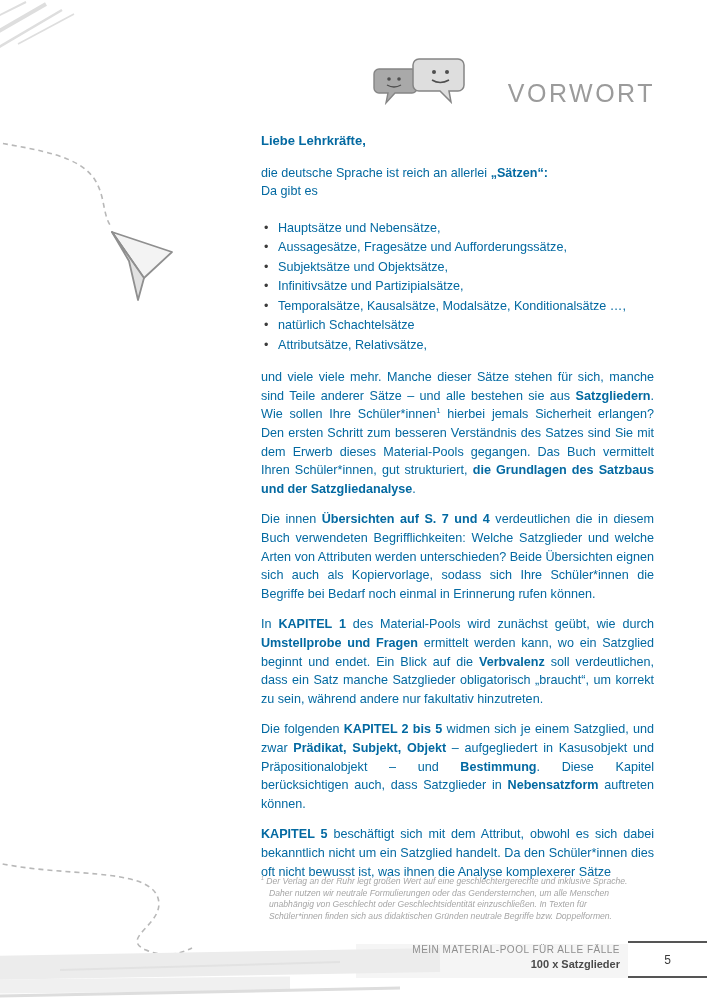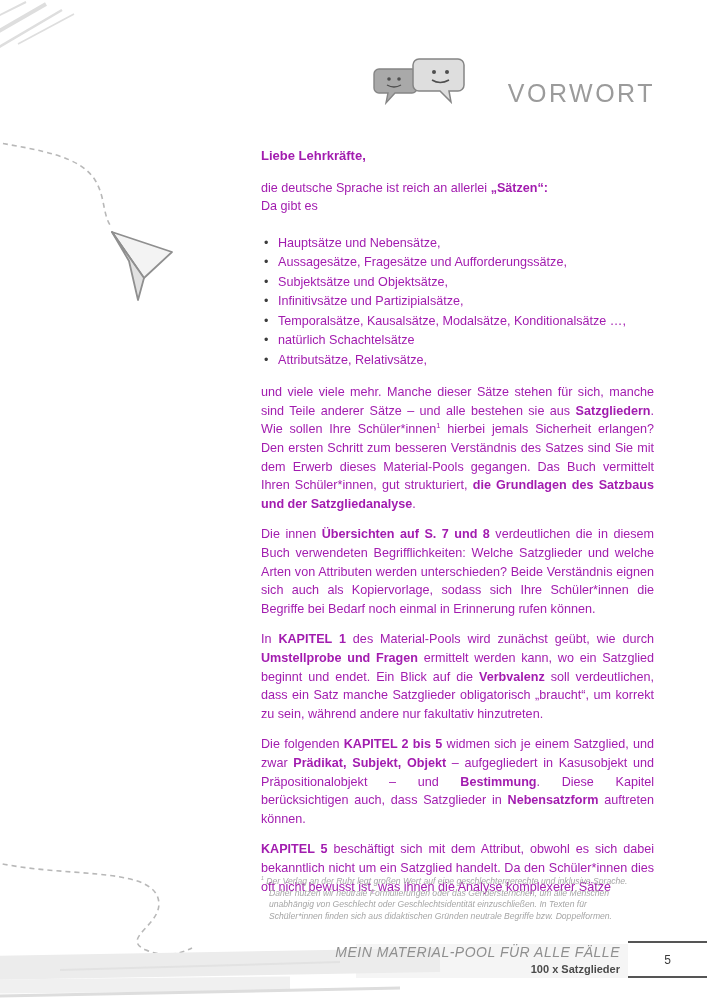--- a/index.html
+++ b/index.html
@@ -5,36 +5,36 @@
   * { margin:0; padding:0; box-sizing:border-box; }
   html,body { background:#ffffff; }
   body { font-family:"Liberation Sans", sans-serif; }
   .page { position:relative; width:707px; height:1000px; background:#fff; overflow:hidden;padding-left:24px; }
 
   .decor { position:absolute; left:0; top:0; width:707px; height:1000px; z-index:0; pointer-events:none; }
 
   .page-header { position:absolute; top:56px; right:52px; z-index:2; display:flex; align-items:flex-end; gap:40px; }
   .page-title { font-size:25px; font-weight:400; letter-spacing:2.5px; color:#9b9b9b; line-height:1; padding-bottom:2px; }
 
-  .content { position:absolute; left:261px; top:147px; width:393px; z-index:2; color:#a21caf; font-size:12.6px; line-height:18.6px; }
+  .content { position:absolute; left:261px; top:132px; width:393px; z-index:2; color:#0369a1; font-size:12.6px; line-height:18.6px; }
   .salutation { font-weight:700; font-size:13px; margin-bottom:13px; }
   .intro { margin-bottom:18px; }
   .bullets { list-style:none; margin:0 0 13px 0; }
   .bullets li { position:relative; padding-left:17px; line-height:19.5px; }
   .bullets li::before { content:"\2022"; position:absolute; left:3px; color:#3c3c3c; }
   .para { text-align:justify; margin-bottom:12px; }
   .b { font-weight:700; }
   sup { font-size:0.6em; vertical-align:super; line-height:0; }
 
   .footnote { position:absolute; left:261px; top:876px; width:372px; z-index:2;
               font-size:8.6px; line-height:11.6px; font-style:italic; color:#a6a6a6;
               padding-left:8px; text-indent:-8px; }
 
   .footer-meta { position:absolute; right:87px; top:944px; z-index:2; text-align:right; }
-  .series-title { font-style:italic; font-size:14px; letter-spacing:0.5px; color:#8f8f8f; }
+  .series-title { font-size:10px; letter-spacing:0.5px; color:#8f8f8f; }
   .book-title { font-weight:700; font-size:11px; color:#4a4a4a; margin-top:3px; }
 
   .pagenum-box { position:absolute; right:0; top:941px; width:79px; height:37px; z-index:2;
                  border-top:2px solid #555; border-bottom:2px solid #555;
                  display:flex; align-items:center; justify-content:center;
                  font-size:12px; color:#3c3c3c; background:#fff; }
 </style>
 </head>
 <body>
 
@@ -92,21 +92,21 @@
     <ul class="bullets">
         <li>Hauptsätze und Nebensätze,</li>
         <li>Aussagesätze, Fragesätze und Aufforderungssätze,</li>
         <li>Subjektsätze und Objektsätze,</li>
         <li>Infinitivsätze und Partizipialsätze,</li>
         <li>Temporalsätze, Kausalsätze, Modalsätze, Konditionalsätze …,</li>
         <li>natürlich Schachtelsätze</li>
         <li>Attributsätze, Relativsätze,</li>
       </ul>
     <p class="para"><span>und viele viele mehr. Manche dieser Sätze stehen für sich, manche sind Teile anderer Sätze – und alle bestehen sie aus </span><span class="b">Satzgliedern</span><span>. Wie sollen Ihre Schüler*innen</span><sup>1</sup><span> hierbei jemals Sicherheit erlangen? Den ersten Schritt zum besseren Verständnis des Satzes sind Sie mit dem Erwerb dieses Material-Pools gegangen. Das Buch vermittelt Ihren Schüler*innen, gut strukturiert, </span><span class="b">die Grundlagen des Satzbaus und der Satzgliedanalyse</span><span>.</span></p>
-    <p class="para"><span>Die innen </span><span class="b">Übersichten auf S. 7 und 8</span><span> verdeutlichen die in diesem Buch verwendeten Begrifflichkeiten: Welche Satzglieder und welche Arten von Attributen werden unterschieden? Beide Verständnis eignen sich auch als Kopiervorlage, sodass sich Ihre Schüler*innen die Begriffe bei Bedarf noch einmal in Erinnerung rufen können.</span></p>
+    <p class="para"><span>Die innen </span><span class="b">Übersichten auf S. 7 und 4</span><span> verdeutlichen die in diesem Buch verwendeten Begrifflichkeiten: Welche Satzglieder und welche Arten von Attributen werden unterschieden? Beide Übersichten eignen sich auch als Kopiervorlage, sodass sich Ihre Schüler*innen die Begriffe bei Bedarf noch einmal in Erinnerung rufen können.</span></p>
     <p class="para"><span>In </span><span class="b">KAPITEL 1</span><span> des Material-Pools wird zunächst geübt, wie durch </span><span class="b">Umstellprobe und Fragen</span><span> ermittelt werden kann, wo ein Satzglied beginnt und endet. Ein Blick auf die </span><span class="b">Verbvalenz</span><span> soll verdeutlichen, dass ein Satz manche Satzglieder obligatorisch „braucht“, um korrekt zu sein, während andere nur fakultativ hinzutreten.</span></p>
     <p class="para"><span>Die folgenden </span><span class="b">KAPITEL 2 bis 5</span><span> widmen sich je einem Satzglied, und zwar </span><span class="b">Prädikat, Subjekt, Objekt</span><span> – aufgegliedert in Kasusobjekt und Präpositionalobjekt – und </span><span class="b">Bestimmung</span><span>. Diese Kapitel berücksichtigen auch, dass Satzglieder in </span><span class="b">Nebensatzform</span><span> auftreten können.</span></p>
     <p class="para"><span class="b">KAPITEL 5</span><span> beschäftigt sich mit dem Attribut, obwohl es sich dabei bekanntlich nicht um ein Satzglied handelt. Da den Schüler*innen dies oft nicht bewusst ist, was ihnen die Analyse komplexerer Sätze</span></p>
   </main>
 
   <aside class="footnote"><sup>1</sup><span> Der Verlag an der Ruhr legt großen Wert auf eine geschlechtergerechte und inklusive Sprache. Daher nutzen wir neutrale Formulierungen oder das Gendersternchen, um alle Menschen unabhängig von Geschlecht oder Geschlechtsidentität einzuschließen. In Texten für Schüler*innen finden sich aus didaktischen Gründen neutrale Begriffe bzw. Doppelformen.</span></aside>
 
   <footer>
     <div class="footer-meta">
       <div class="series-title">MEIN MATERIAL-POOL FÜR ALLE FÄLLE</div>

